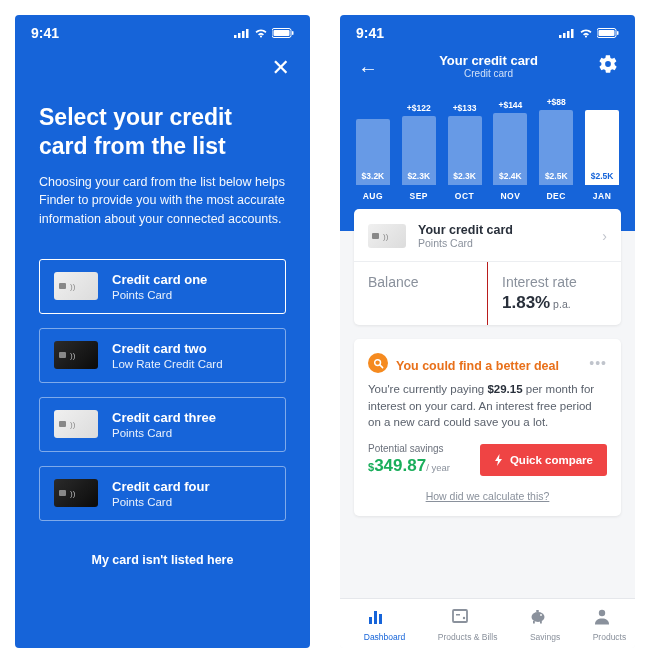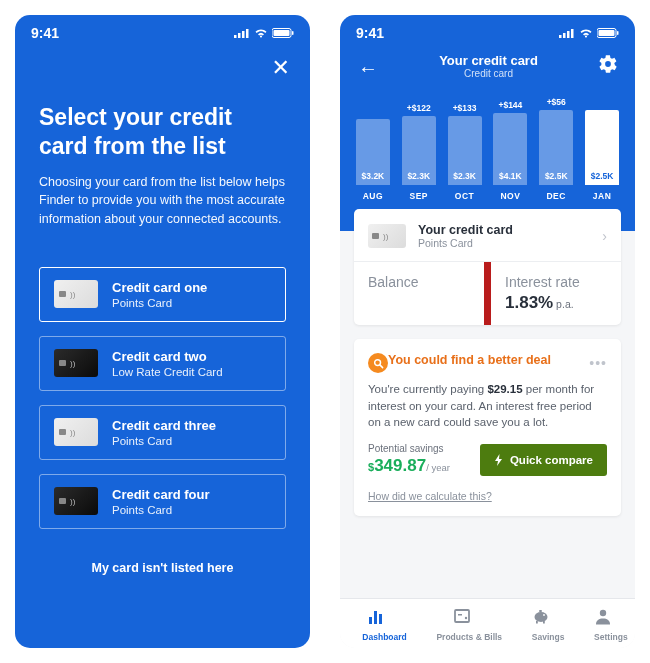--- a/index.html
+++ b/index.html
@@ -1,28 +1,28 @@
 <!DOCTYPE html>
 <html><head>
 <meta charset="utf-8">
 <style>
 * { box-sizing: border-box; margin: 0; padding: 0; }
 body { font-family: -apple-system, BlinkMacSystemFont, 'Segoe UI', sans-serif; background: #fff; display: flex; gap: 30px; padding: 15px; }
-.phone { width: 295px; height: 633px; border-radius: 15px; overflow: hidden; position: relative; display: flex; flex-direction: column; }
+.phone { width: 295px; height: 633px; border-radius: 4px; overflow: hidden; position: relative; display: flex; flex-direction: column; }
 .statusbar { display: flex; justify-content: space-between; align-items: center; padding: 10px 16px 6px; font-size: 14px; font-weight: 600; color: #fff; }
 .status-icons { display: flex; gap: 4px; align-items: center; }
 
 
 .screen1 { background: #1664d9; }
 .screen1 .statusbar { color: #fff; }
 .close-row { display: flex; justify-content: flex-end; padding: 8px 20px; }
 .close-x { color: #fff; font-size: 22px; cursor: pointer; }
 .s1-body { padding: 14px 24px 0; color: #fff; flex: 1; overflow: hidden; }
 .s1-title { font-size: 23px; font-weight: 700; line-height: 1.25; margin-bottom: 12px; }
-.s1-desc { font-size: 12.5px; line-height: 1.5; opacity: 0.95; margin-bottom: 38px; }
+.s1-desc { font-size: 12.5px; line-height: 1.5; opacity: 0.95; margin-bottom: 30px; }
 .card-option { border: 1px solid rgba(255,255,255,0.45); border-radius: 3px; display: flex; align-items: center; padding: 12px 14px; margin-bottom: 14px; cursor: pointer; }
 .card-option.selected { border: 1.5px solid #fff; }
 .card-img { width: 44px; height: 28px; border-radius: 3px; margin-right: 14px; display: flex; align-items: center; padding: 0 5px; }
 .card-img.light { background: linear-gradient(135deg,#f0f0f0,#dcdcdc); }
 .card-img.dark { background: linear-gradient(135deg,#2b2b2b,#0a0a0a); }
 .chip { width: 7px; height: 6px; background: #888; border-radius: 1px; }
 .wave { width: 6px; height: 8px; margin-left: 4px; color: #888; font-size: 8px; }
 .card-txt { display: flex; flex-direction: column; }
 .card-name { font-size: 13px; font-weight: 600; margin-bottom: 2px; }
 .card-type { font-size: 11.5px; opacity: 0.9; }
@@ -50,44 +50,44 @@
 .s2-body { padding: 0 14px; margin-top: -22px; flex: 1; overflow: hidden; }
 .panel { background: #fff; border-radius: 5px; box-shadow: 0 1px 3px rgba(0,0,0,0.08); margin-bottom: 14px; }
 .panel-row1 { display: flex; align-items: center; padding: 14px 14px 12px; }
 .panel-card-img { width: 38px; height: 24px; border-radius: 3px; background: linear-gradient(135deg,#f0f0f0,#dcdcdc); margin-right: 12px; display: flex; align-items: center; padding: 0 4px; }
 .panel-txt { flex: 1; }
 .panel-name { font-size: 12.5px; font-weight: 600; color: #29303b; }
 .panel-sub { font-size: 10.5px; color: #8a919c; }
 .chev { color: #c0c4cc; font-size: 14px; }
 .panel-row2 { display: flex; border-top: 1px solid #eceef1; }
 .metric { flex: 1; padding: 12px 14px; }
-.metric + .metric { border-left: 7px solid #b91c1c; }
+.metric + .metric { border-left: 1px solid #b91c1c; }
 .metric-label { font-size: 14px; color: #8a919c; margin-bottom: 3px; }
 .metric-val { font-size: 17px; font-weight: 600; color: #29303b; }
 .metric-unit { font-size: 10.5px; font-weight: 400; color: #6b717c; }
 
 .deal-panel { padding: 14px 14px 10px; }
 .deal-head { display: flex; align-items: center; justify-content: space-between; margin-bottom: 8px; }
-.deal-left { display: flex; align-items: flex-start; }
+.deal-left { display: flex; align-items: flex-end; gap: 8px; }
 .mag-circle { width: 20px; height: 20px; border-radius: 50%; background: #f58a1f; display: flex; align-items: center; justify-content: center; }
 .deal-title { font-size: 12.5px; font-weight: 700; color: #e8701a; }
 .dots { color: #c0c4cc; font-size: 14px; letter-spacing: 1px; }
 .deal-body { font-size: 11.5px; color: #5a616c; line-height: 1.45; margin-bottom: 12px; }
 .deal-body b { color: #29303b; }
 .deal-row3 { display: flex; align-items: center; justify-content: space-between; margin-bottom: 10px; }
 .savings-label { font-size: 10px; color: #6b717c; margin-bottom: 2px; }
 .savings-val { font-size: 17px; font-weight: 700; color: #1aae5b; }
 .savings-unit { font-size: 9.5px; font-weight: 400; color: #8a919c; }
-.compare-btn { background: #4d7c0f; color: #fff; border: none; border-radius: 3px; padding: 10px 14px; font-size: 11.5px; font-weight: 700; cursor: pointer; display: flex; align-items: center; gap: 6px; }
-.calc-link { text-align: left; font-size: 10.5px; color: #8a919c; text-decoration: underline; cursor: pointer; padding: 4px 0; }
+.compare-btn { background: #ef4444; color: #fff; border: none; border-radius: 3px; padding: 10px 14px; font-size: 11.5px; font-weight: 700; cursor: pointer; display: flex; align-items: center; gap: 6px; }
+.calc-link { text-align: center; font-size: 10.5px; color: #8a919c; text-decoration: underline; cursor: pointer; padding: 4px 0; }
 
 .tabbar { background: #fff; border-top: 1px solid #e5e7eb; display: flex; justify-content: space-around; padding: 8px 0 6px; margin-top: auto; }
 .tab { display: flex; flex-direction: column; align-items: center; gap: 3px; cursor: pointer; color: #8a919c; }
 .tab.active { color: #1664d9; }
-.tab-label { font-size: 8.5px; font-weight: 700; padding-left: 15px; }
+.tab-label { font-size: 8.5px; font-weight: 400; padding-left: 15px; }
 .tab svg { width: 20px; height: 18px; }
 </style>
 </head>
 <body>
 
 <div class="phone screen1">
   <div class="statusbar">
     <span>9:41</span>
     <span class="status-icons">
       <svg width="16" height="10" viewBox="0 0 16 10">
@@ -209,26 +209,26 @@
         <div class="bar-col">
           <div class="bar-delta">+$133</div>
     <div class="bar" style="height:69px">
       <span class="bar-val">$2.3K</span>
     </div>
     <div class="bar-month">OCT</div>
         </div>
         <div class="bar-col">
           <div class="bar-delta">+$144</div>
     <div class="bar" style="height:72px">
-      <span class="bar-val">$4.1K</span>
+      <span class="bar-val">$2.4K</span>
     </div>
     <div class="bar-month">NOV</div>
         </div>
         <div class="bar-col">
-          <div class="bar-delta">+$56</div>
+          <div class="bar-delta">+$88</div>
     <div class="bar" style="height:75px">
       <span class="bar-val">$2.5K</span>
     </div>
     <div class="bar-month">DEC</div>
         </div>
         <div class="bar-col active">
           <div class="bar-delta">&nbsp;</div>
     <div class="bar active" style="height:75px">
       <span class="bar-val">$2.5K</span>
     </div>
@@ -316,16 +316,16 @@
             <rect x="12" y="14" width="1.8" height="2.5"></rect>
             <rect x="8" y="3" width="3" height="2" rx="1"></rect>
           </svg></span>
         <span class="tab-label">Savings</span>
       </div>
       <div class="tab">
         <span><svg viewBox="0 0 20 18" fill="currentColor">
             <circle cx="10" cy="6" r="3.2"></circle>
             <path d="M3 17c0-3.5 3-5.5 7-5.5s7 2 7 5.5v.5H3V17z"></path>
           </svg></span>
-        <span class="tab-label">Settings</span>
+        <span class="tab-label">Products</span>
       </div>
     </div>
 </div>
 
 </body></html>

